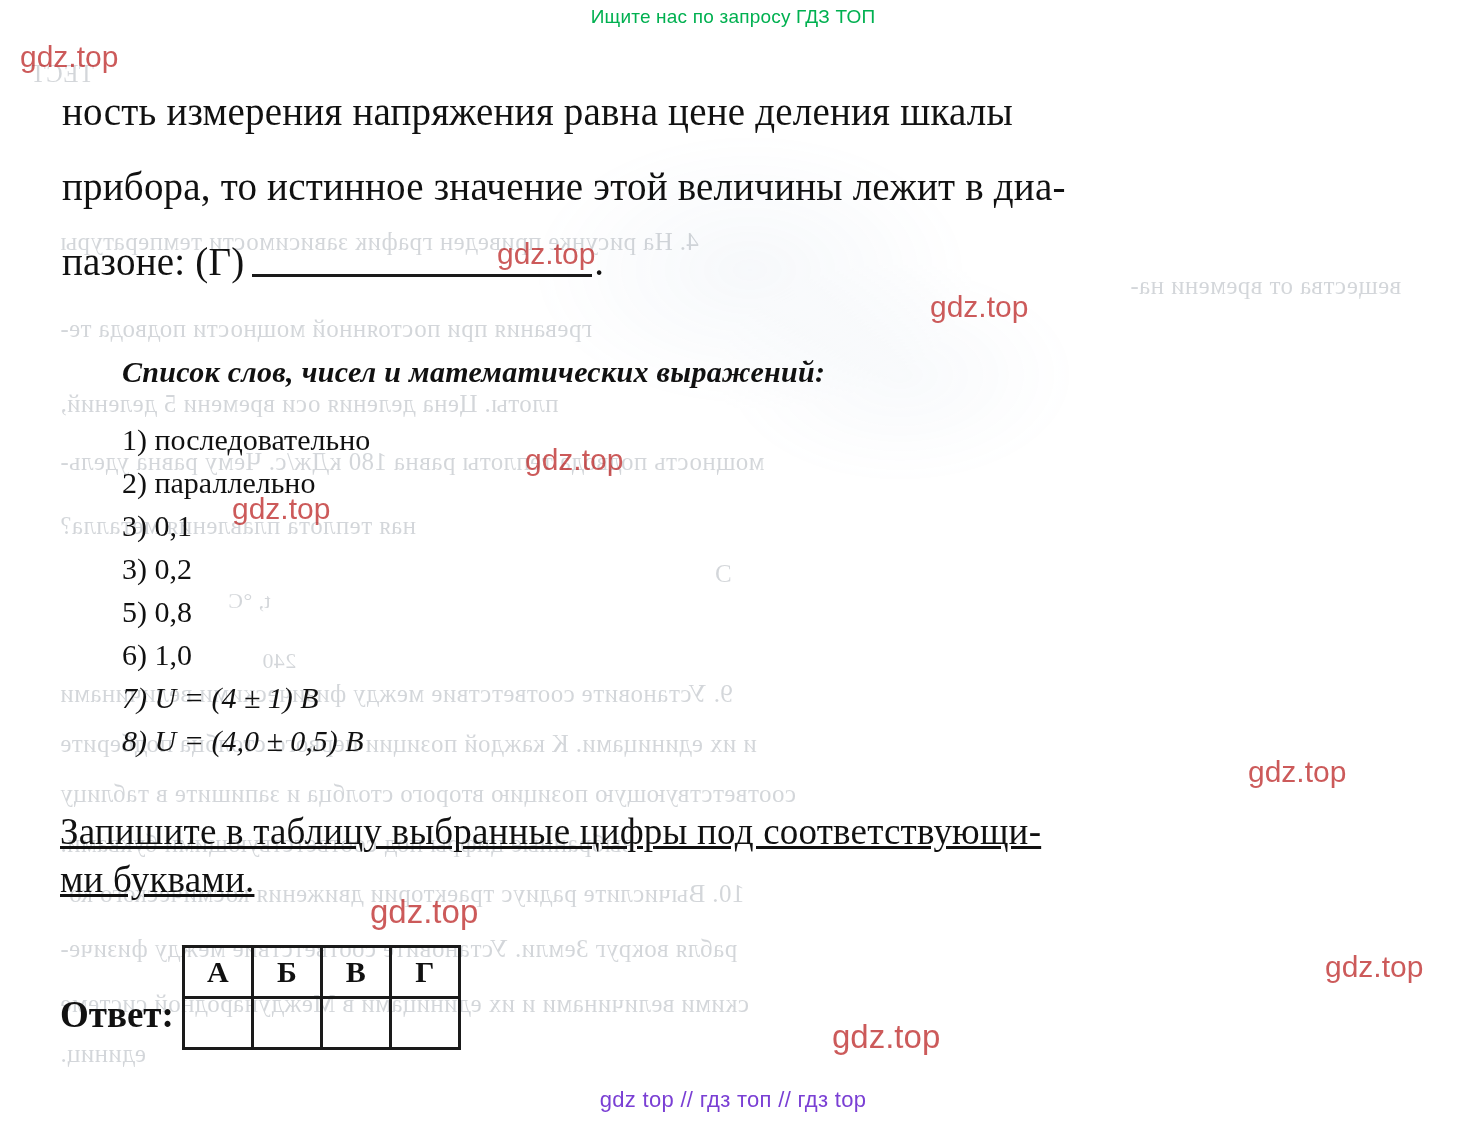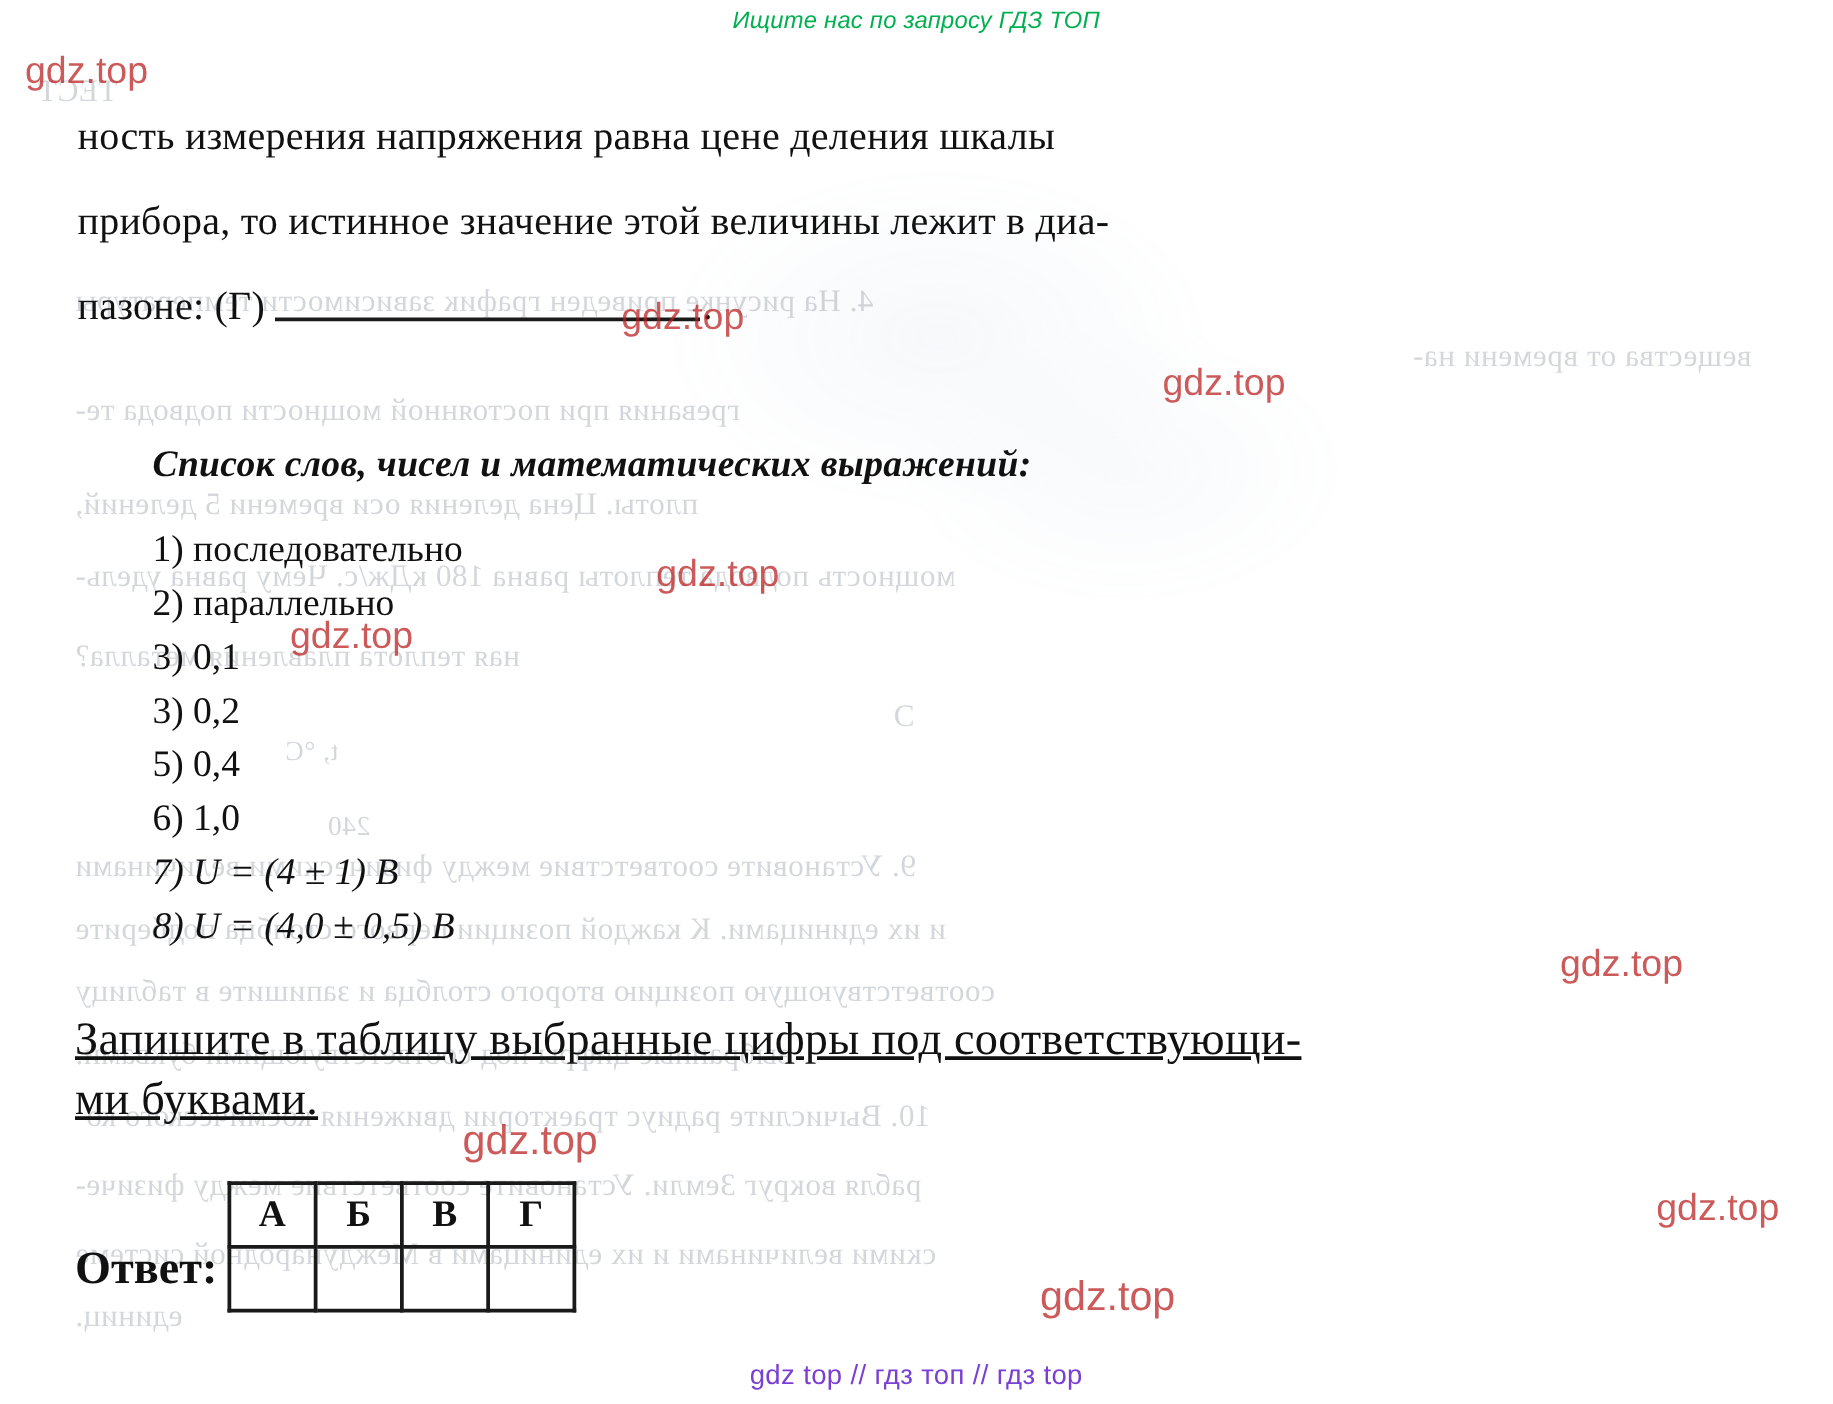--- a/index.html
+++ b/index.html
@@ -20,21 +20,20 @@
   .top-banner {
     position: absolute;
     top: 6px;
     left: 0;
     width: 100%;
     text-align: center;
     font-family: "Liberation Sans", sans-serif;
     font-size: 19px;
     color: #00b050;
     letter-spacing: 0.2px;
-    font-style: italic;
   }
 
   
   .bottom-banner {
     position: absolute;
     bottom: 10px;
     left: 0;
     width: 100%;
     text-align: center;
     font-family: "Liberation Sans", sans-serif;
@@ -85,21 +84,21 @@
     width: 1466px;
     height: 1123px;
   }
   .maintext {
     position: absolute;
     left: 62px;
     top: 92px;
     width: 1340px;
   }
   .para-line {
-    font-size: 32px;
+    font-size: 39px;
     line-height: 1.0;
     margin-bottom: 36px;
     text-align: justify;
     white-space: nowrap;
     letter-spacing: 0.2px;
   }
   .para-line.justified {
     display: flex;
     justify-content: space-between;
     width: 1325px;
@@ -224,21 +223,21 @@
     </div>
   </div>
 
   <div class="list-title">Список слов, чисел и математических выражений:</div>
 
   <div class="word-list">
     <div>1) последовательно</div>
     <div>2) параллельно</div>
     <div>3) 0,1</div>
     <div>3) 0,2</div>
-    <div>5) 0,4</div>
+    <div>5) 0,8</div>
     <div>6) 1,0</div>
     <div class="it">7) U = (4 ± 1) В</div>
     <div class="it">8) U = (4,0 ± 0,5) В</div>
   </div>
 
   <div class="instruction">
     <div>Запишите в таблицу выбранные цифры под соответствующи-</div>
     <div>ми буквами.</div>
   </div>
 

